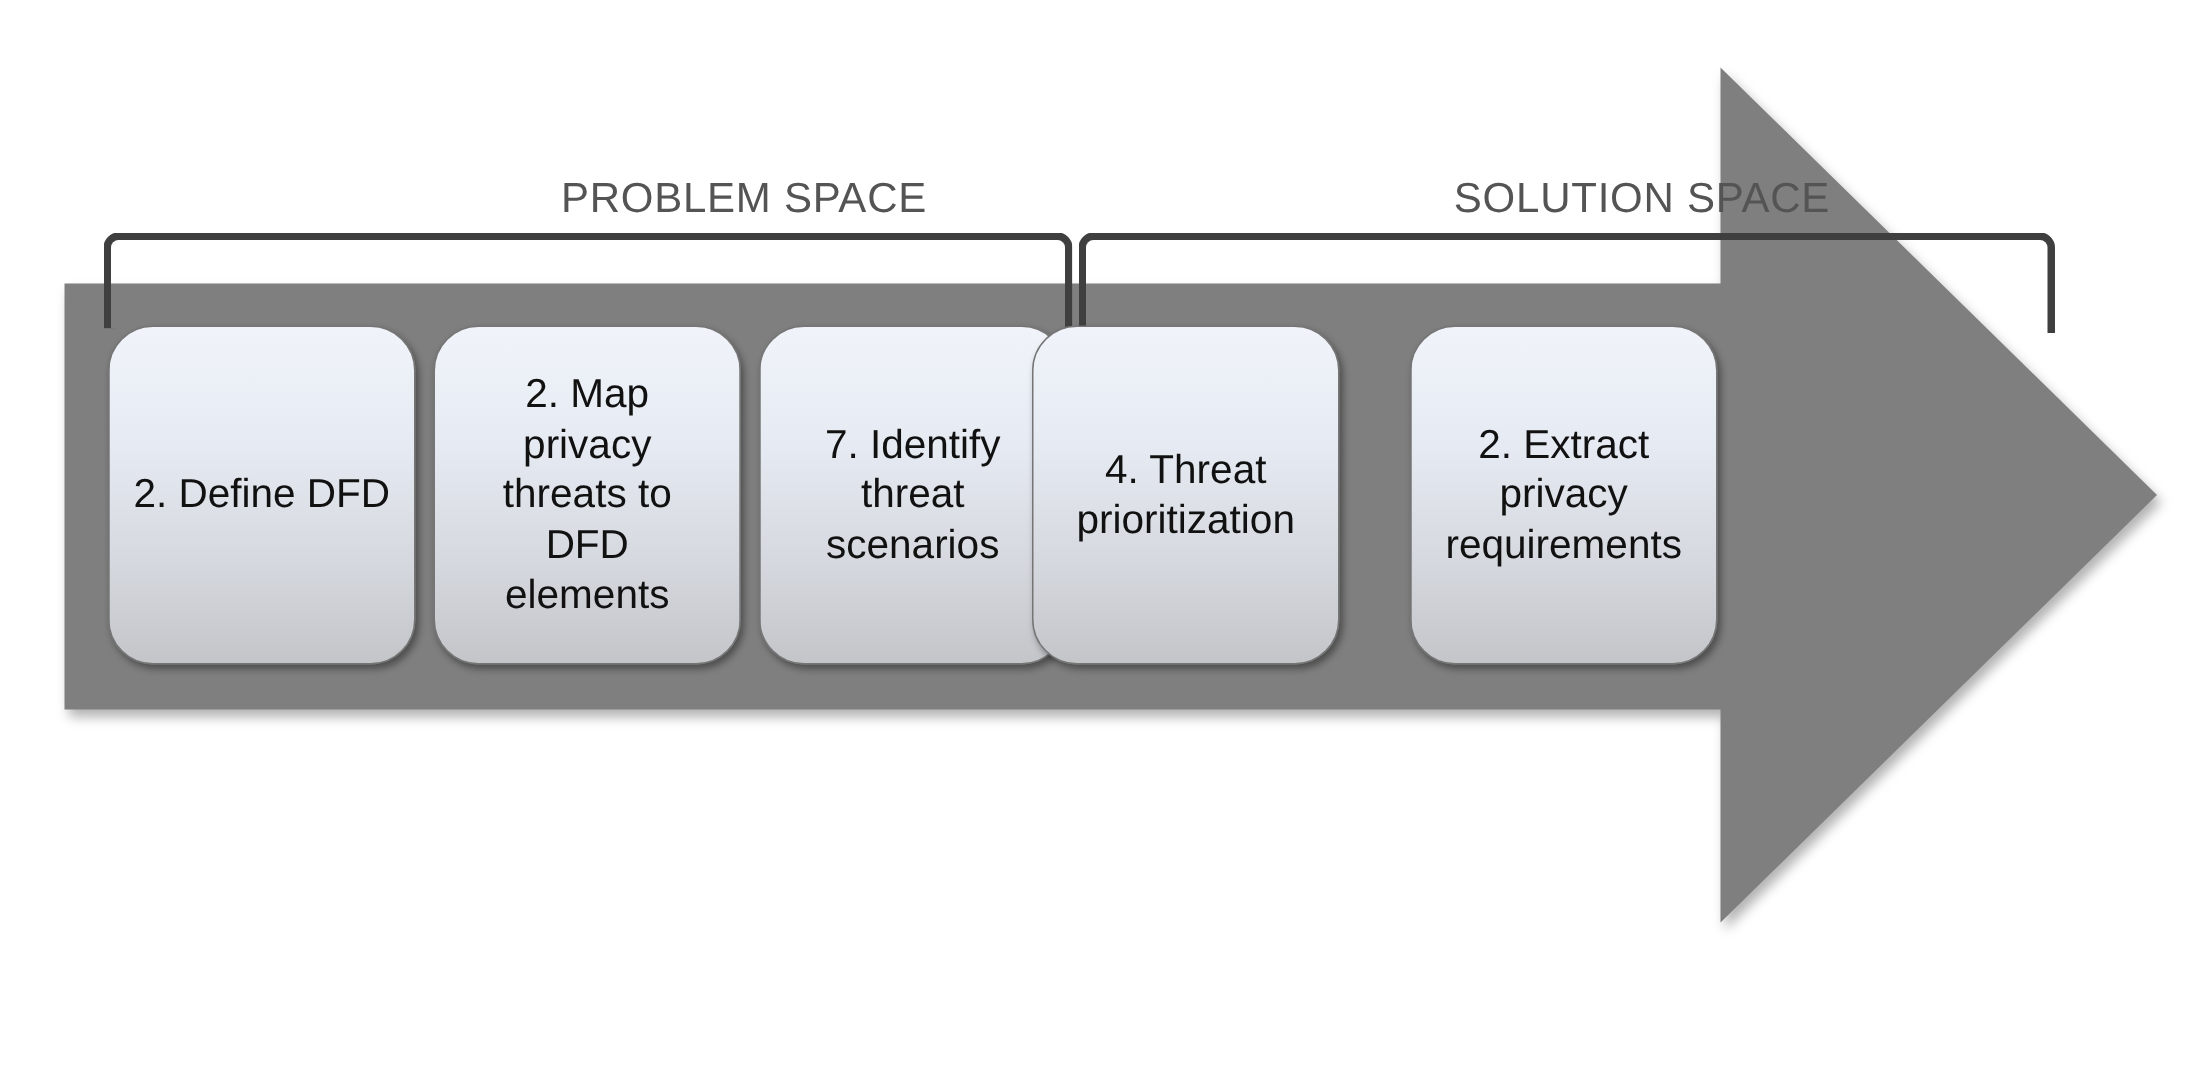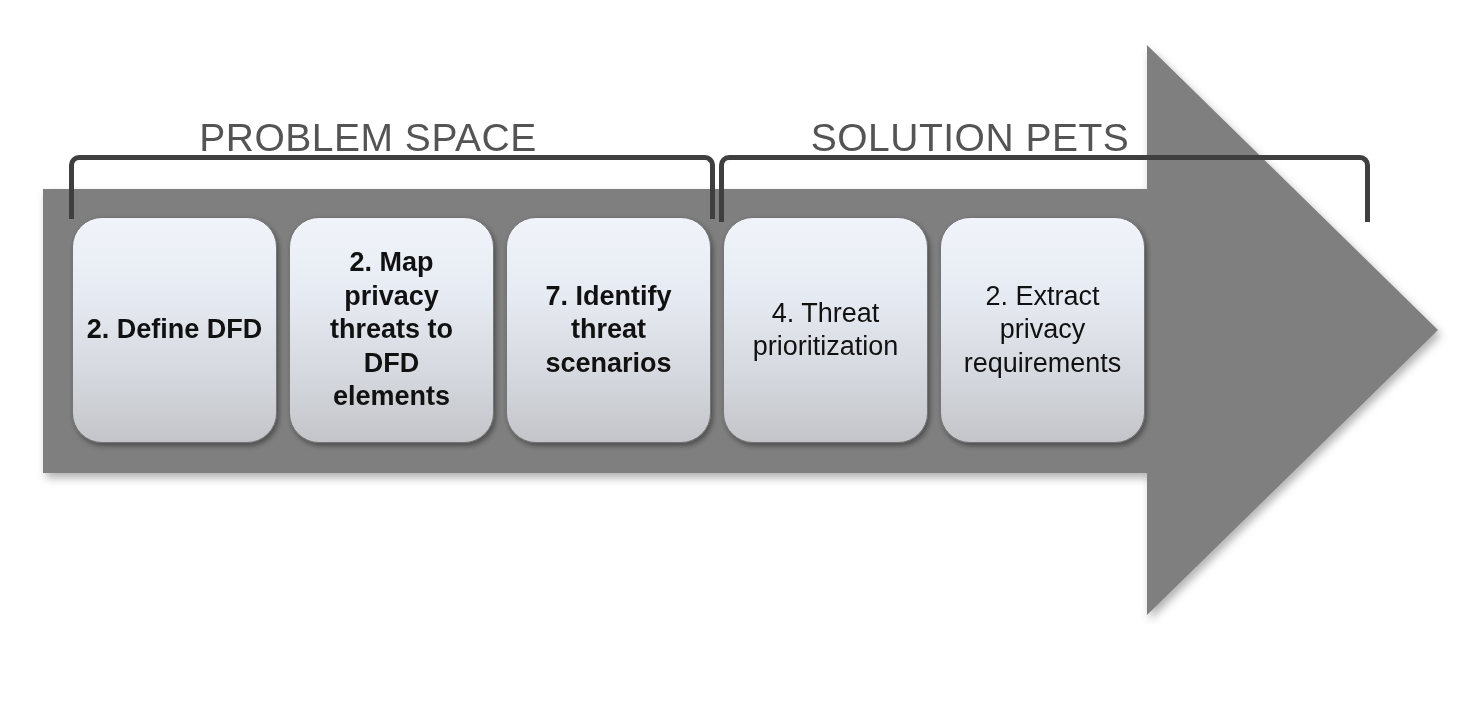--- a/index.html
+++ b/index.html
@@ -21,22 +21,22 @@
     border-bottom:none;
     border-radius:10px 10px 0 0;
     background:transparent;
   }
   .bracket-left{left:69px;top:155px;width:646px;height:64px;}
   .bracket-right{left:719px;top:155px;width:651px;height:67px;}
   .space-label{
     position:absolute;
     top:116px;
     width:500px;
-    text-align:center;
-    font-size:39px;
+    text-align:right;
+    font-size:28px;
     letter-spacing:0.5px;
     color:#545454;
   }
   .space-label.problem{left:118px;}
   .space-label.solution{left:720px;}
   .step-box{
     position:absolute;
     top:217px;
     width:205px;height:226px;
     box-sizing:border-box;
@@ -45,42 +45,42 @@
     border-radius:30px;
     background:linear-gradient(180deg,#f0f4fa 0%,#e6eaf2 35%,#d5d8de 70%,#c3c5c9 100%);
     box-shadow:2px 3px 5px rgba(20,20,20,0.45);
     display:flex;align-items:center;justify-content:center;
     text-align:center;
     white-space:pre-line;
     font-size:27px;
     line-height:1.24;
     color:#111111;
   }
-  .step-box.bold{font-weight:bold;}
+  .step-box.bold{font-weight:normal;}
   .pos-1{left:72px;}
   .pos-2{left:289px;}
   .pos-3{left:506px;}
-  .pos-4{left:723px;}
+  .pos-4{left:688px;}
   .pos-5{left:940px;}
   .pos-6{left:1157px;}
 </style>
 </head>
 <body>
 
 <div class="canvas">
 
   <svg class="arrow-svg" width="1472" height="711" viewBox="0 0 1472 711">
     <polygon points="43,189 1147,189 1147,45 1438,330 1147,615 1147,473 43,473" fill="#7f7f7f"></polygon>
   </svg>
 
   <div class="bracket bracket-left"></div>
   <div class="bracket bracket-right"></div>
 
   <div class="space-label problem">PROBLEM SPACE</div>
-  <div class="space-label solution">SOLUTION PETS</div>
+  <div class="space-label solution">SOLUTION SPACE</div>
 
   <div class="step-box bold pos-1">2. Define DFD</div>
   <div class="step-box bold pos-2">2. Map
 privacy
 threats to
 DFD
 elements</div>
   <div class="step-box bold pos-3">7. Identify
 threat
 scenarios</div>

